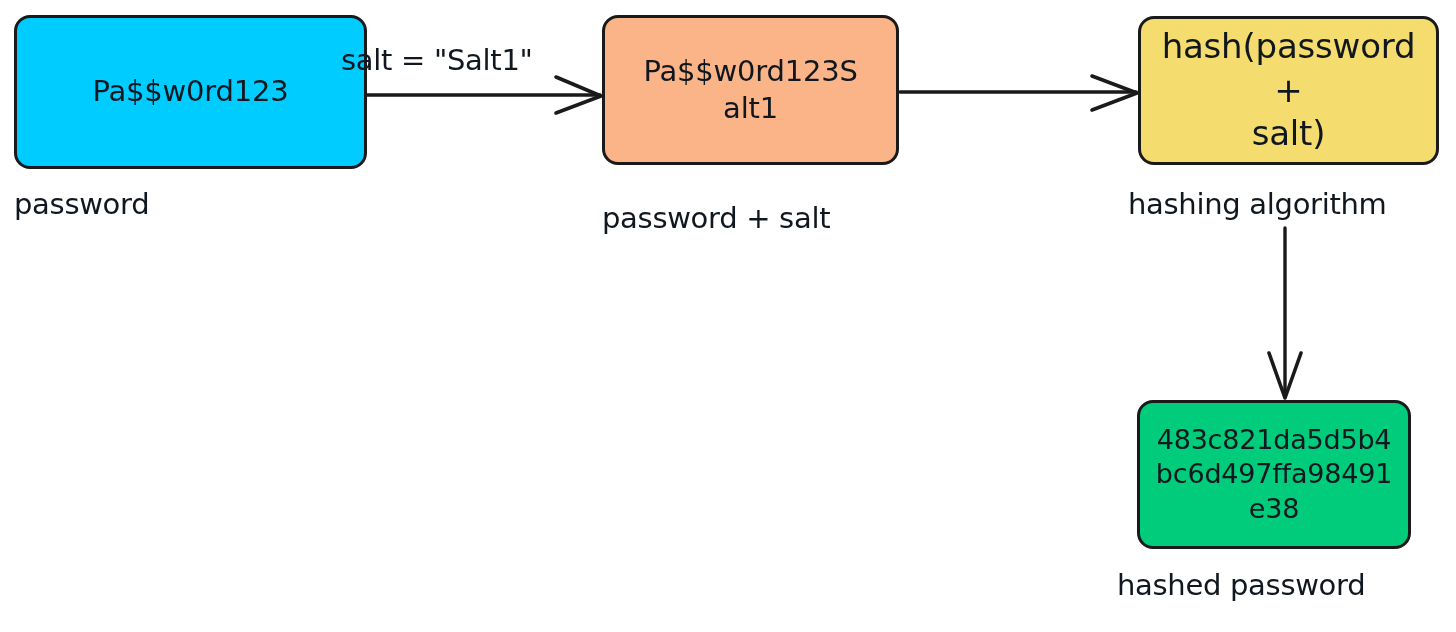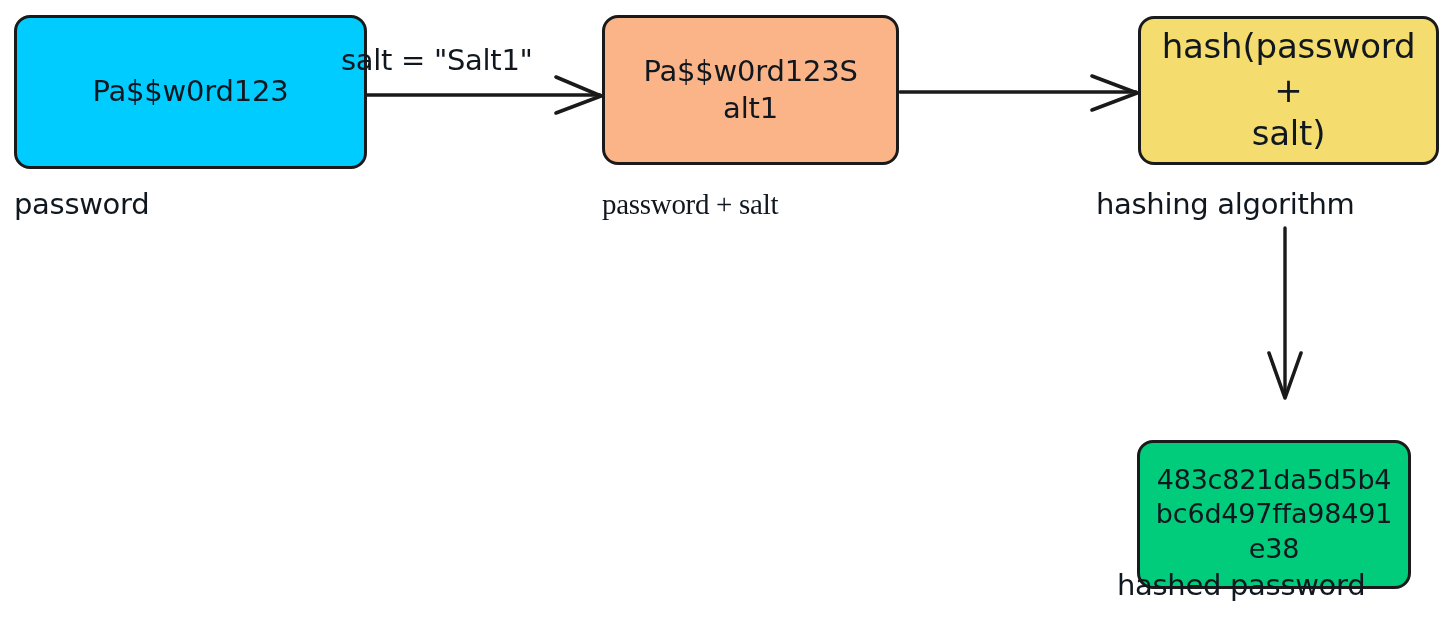--- a/index.html
+++ b/index.html
@@ -62,25 +62,25 @@
     left: 0;
     top: 0;
     width: 1456px;
     height: 632px;
     pointer-events: none;
   }
   
   #node-password   { left: 14px;   top: 15px;  width: 353px; height: 154px; font-size: 29px; background: var(--c-password); }
   #node-saltedpw   { left: 602px;  top: 15px;  width: 297px; height: 150px; font-size: 29px; background: var(--c-saltedpw); }
   #node-hashfn     { left: 1138px; top: 16px;  width: 301px; height: 149px; font-size: 34px; background: var(--c-hashfn); }
-  #node-hashout    { left: 1137px; top: 400px; width: 274px; height: 149px; font-size: 27px; background: var(--c-hashout); margin-top: 40px; }
+  #node-hashout    { left: 1137px; top: 400px; width: 274px; height: 149px; font-size: 27px; background: var(--c-hashout); }
 
   #cap-password  { left: 14px;   top: 189px; width: 302px; }
-  #cap-saltedpw  { left: 602px;  top: 189px; width: 297px; font-family: Liberation Serif, serif; }
-  #cap-hashfn    { left: 1096px; top: 189px; width: 321px; }
+  #cap-saltedpw  { left: 602px;  top: 203px; width: 297px; }
+  #cap-hashfn    { left: 1128px; top: 189px; width: 321px; }
   #cap-hashout   { left: 1117px; top: 570px; width: 336px; }
 
   #edge-label-salt { left: 341px; top: 43px; }
 </style>
 </head>
 <body>
 
 <div id="canvas" style="--c-password: #00ccff; --c-saltedpw: #fab488; --c-hashfn: #f5dc6e; --c-hashout: #00cc7c; background: rgb(255, 255, 255);">
 
   <svg class="connectors" viewBox="0 0 1456 632">

